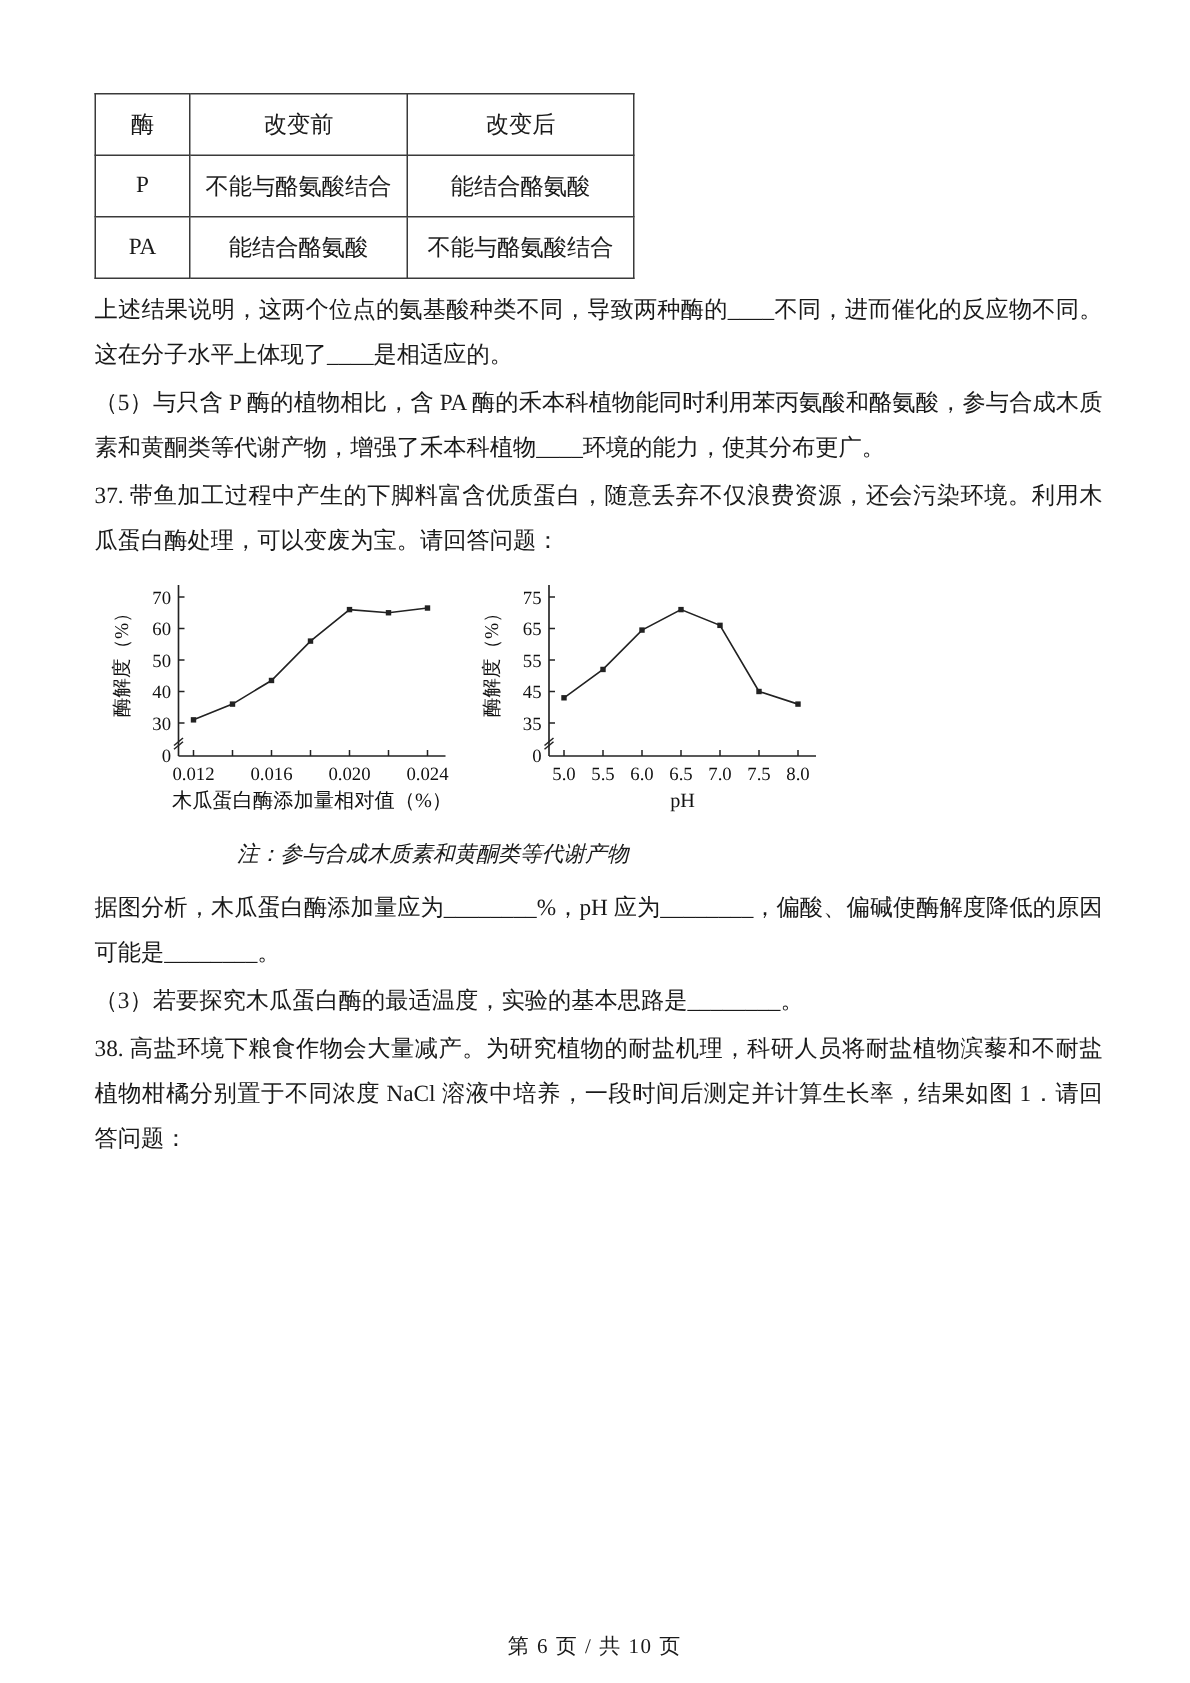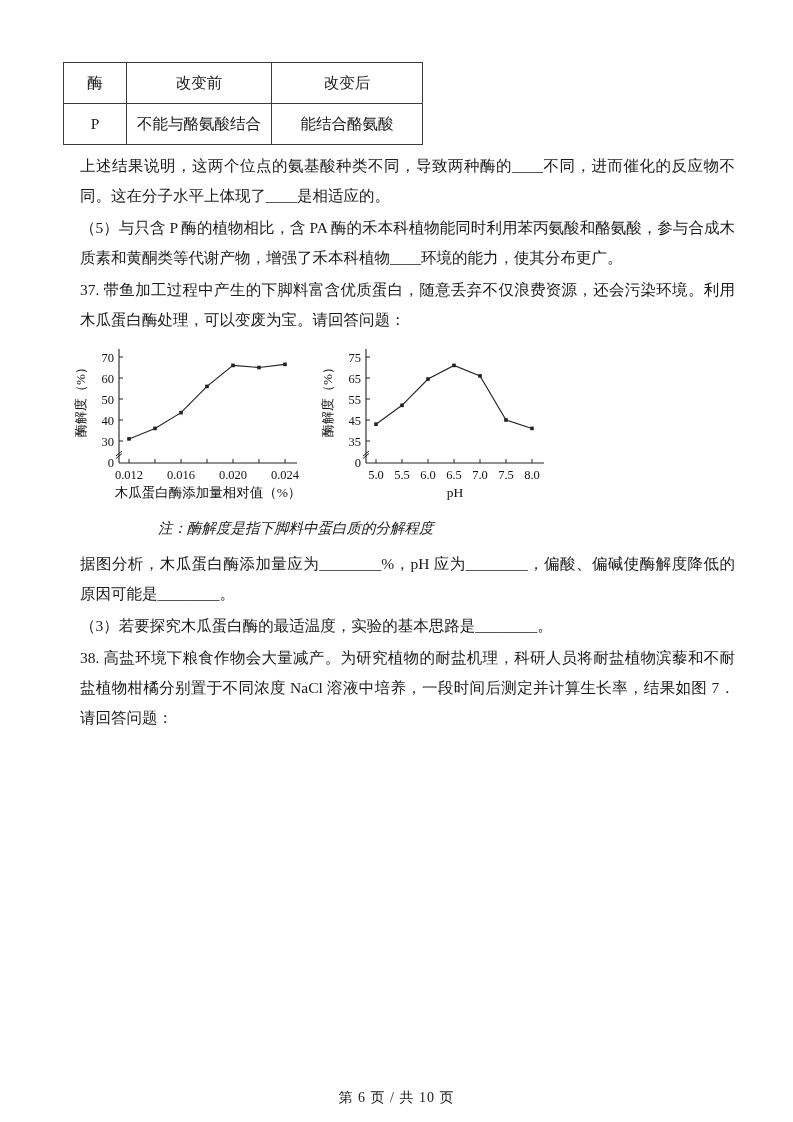--- a/index.html
+++ b/index.html
@@ -28,21 +28,21 @@
     height:40px;
     padding:0 6px;
   }
   .col-enzyme{width:50px;}
   .col-before{width:132px;}
   .col-after{width:138px;}
   .content p{
     font-size:15.5px;
     line-height:30px;
     text-align:justify;
-    margin:0 0 2px 17px;
+    margin:0 0 2px 0;
   }
   .charts-row{
     display:flex;
     gap:12px;
     margin:6px 0 0 8px;
   }
   .chart-box svg text{
     font-family:"Liberation Serif","DejaVu Serif",serif;
   }
   p.chart-note{
@@ -69,20 +69,25 @@
     <tbody>
         <tr>
       <th class="col-enzyme">酶</th>
       <th class="col-before">改变前</th>
       <th class="col-after">改变后</th>
     </tr>
     <tr>
       <td>P</td>
       <td>不能与酪氨酸结合</td>
       <td>能结合酪氨酸</td>
+    </tr>
+    <tr>
+      <td>PA</td>
+      <td>能结合酪氨酸</td>
+      <td>不能与酪氨酸结合</td>
     </tr>
   </tbody>
     </table>
 
   <div class="content">
     <p>上述结果说明，这两个位点的氨基酸种类不同，导致两种酶的____不同，进而催化的反应物不同。这在分子水平上体现了____是相适应的。</p>
     <p>（5）与只含 P 酶的植物相比，含 PA 酶的禾本科植物能同时利用苯丙氨酸和酪氨酸，参与合成木质素和黄酮类等代谢产物，增强了禾本科植物____环境的能力，使其分布更广。</p>
     <p>37. 带鱼加工过程中产生的下脚料富含优质蛋白，随意丢弃不仅浪费资源，还会污染环境。利用木瓜蛋白酶处理，可以变废为宝。请回答问题：</p>
 
     <div class="charts-row">
@@ -164,21 +169,21 @@
             <rect x="82.2" y="62.500000000000014" width="3.6" height="3.6" fill="#222"></rect>
             <rect x="108.2" y="36.25" width="3.6" height="3.6" fill="#222"></rect>
             <rect x="134.2" y="22.59999999999999" width="3.6" height="3.6" fill="#222"></rect>
             <rect x="160.2" y="33.099999999999994" width="3.6" height="3.6" fill="#222"></rect>
             <rect x="186.2" y="77.2" width="3.6" height="3.6" fill="#222"></rect>
             <rect x="212.2" y="85.60000000000001" width="3.6" height="3.6" fill="#222"></rect>
           </svg>
       </div>
     </div>
 
-    <p class="chart-note">注：酶解度是指下脚料中蛋白质的分解程度</p>
+    <p class="chart-note">注：参与合成木质素和黄酮类等代谢产物</p>
 
     <p>据图分析，木瓜蛋白酶添加量应为________%，pH 应为________，偏酸、偏碱使酶解度降低的原因可能是________。</p>
     <p>（3）若要探究木瓜蛋白酶的最适温度，实验的基本思路是________。</p>
-    <p>38. 高盐环境下粮食作物会大量减产。为研究植物的耐盐机理，科研人员将耐盐植物滨藜和不耐盐植物柑橘分别置于不同浓度 NaCl 溶液中培养，一段时间后测定并计算生长率，结果如图 7．请回答问题：</p>
+    <p>38. 高盐环境下粮食作物会大量减产。为研究植物的耐盐机理，科研人员将耐盐植物滨藜和不耐盐植物柑橘分别置于不同浓度 NaCl 溶液中培养，一段时间后测定并计算生长率，结果如图 1．请回答问题：</p>
   </div>
 
   <div class="footer">第 6 页 / 共 10 页</div>
 </div>
 
 </body></html>

